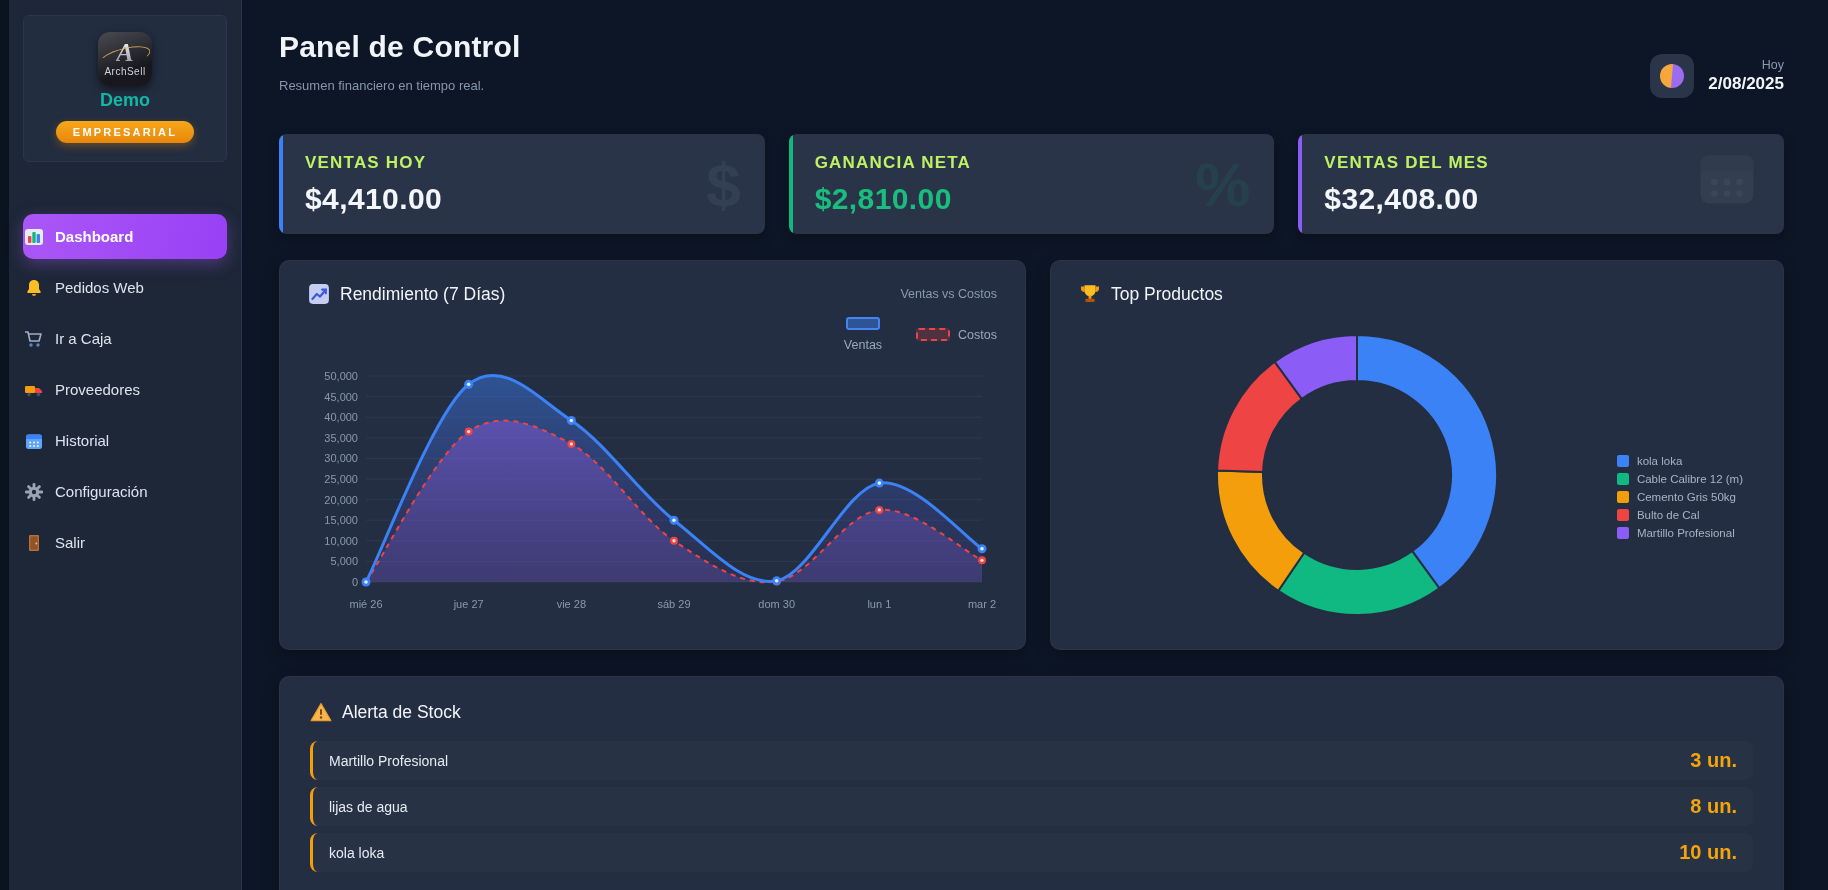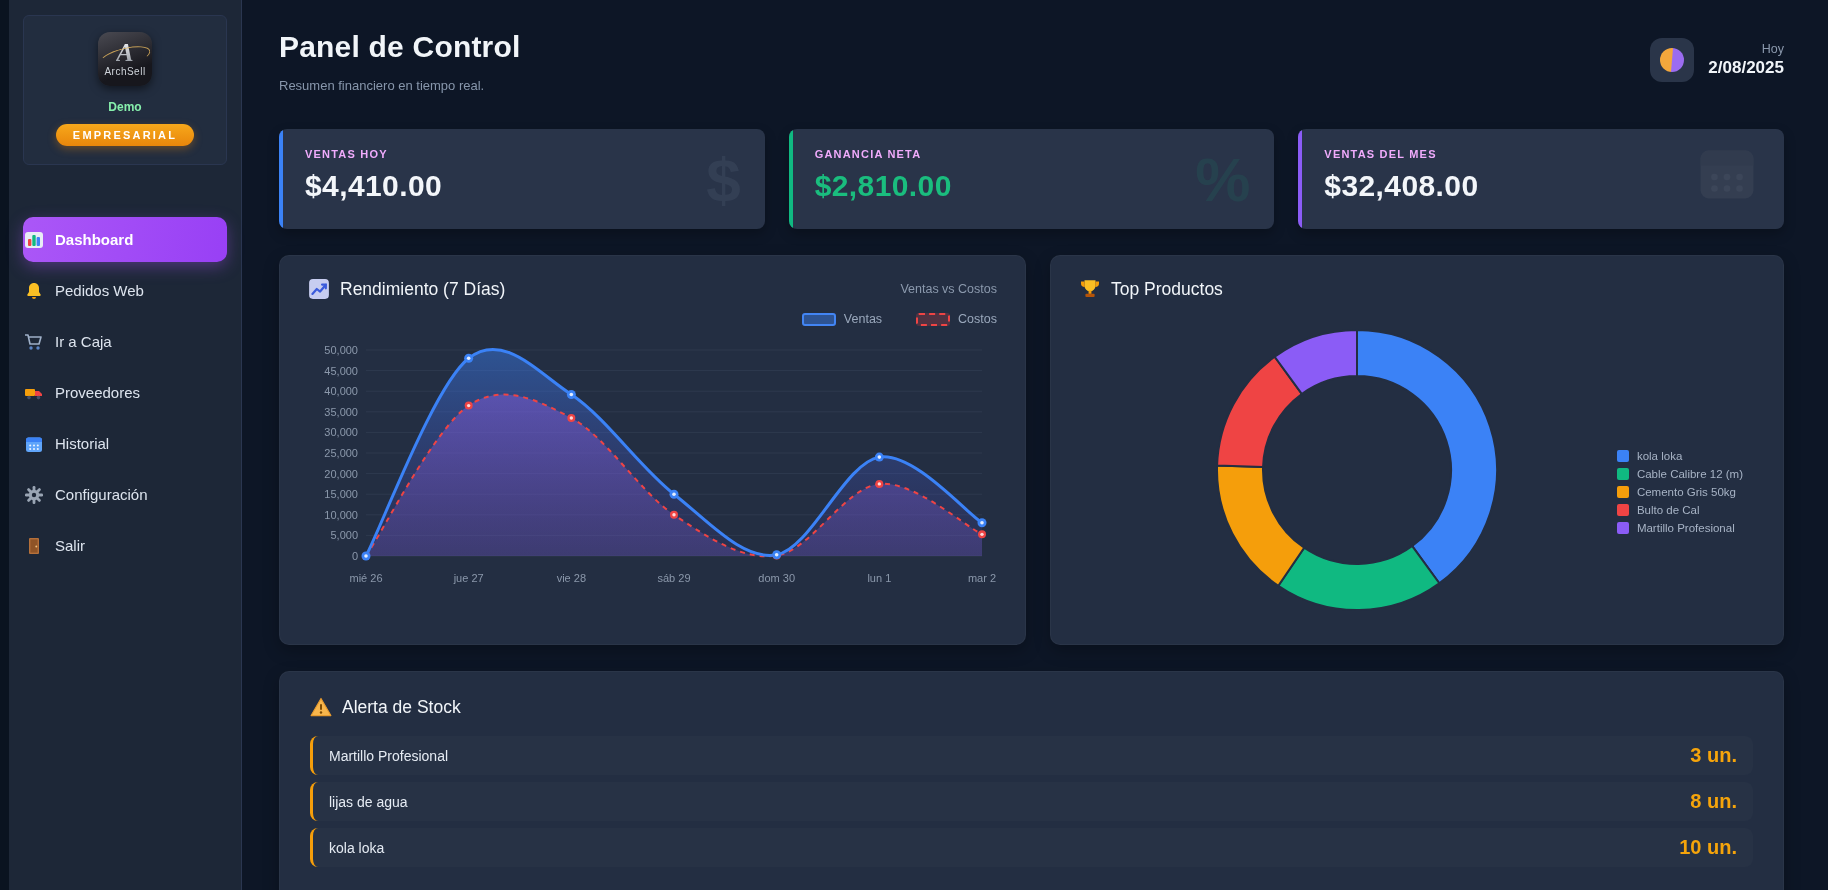--- a/index.html
+++ b/index.html
@@ -14,52 +14,52 @@
     padding:16px 10px 18px; text-align:center; }
   .logo-icon { width:54px; height:54px; margin:0 auto; border-radius:12px; position:relative;
     background:linear-gradient(160deg,#4a4a52,#17171d 70%); box-shadow:0 3px 8px rgba(0,0,0,.5);
     display:flex; flex-direction:column; align-items:center; justify-content:center; }
   .logo-a { font-family:"Liberation Serif", serif; font-style:italic; font-weight:700; font-size:26px;
     line-height:24px; background:linear-gradient(180deg,#f4f5f7,#8d939c); -webkit-background-clip:text;
     background-clip:text; color:transparent; }
   .logo-swoosh { position:absolute; width:52px; height:18px; border:1.5px solid rgba(222,178,92,.85);
     border-radius:50%; top:16px; left:1px; transform:rotate(-14deg); border-left-color:transparent; border-bottom-color:transparent; }
   .logo-wordmark { font-size:10px; color:#cfd4da; letter-spacing:.5px; margin-top:1px; }
-  .logo-user { margin-top:14px; font-size:12px; font-weight:700; color:#86efac; }
+  .logo-user { margin-top:4px; font-size:18px; font-weight:700; color:#14b8a6; }
   .logo-badge { display:inline-block; margin-top:10px; padding:5px 17px; border-radius:999px;
     background:linear-gradient(180deg,#f7a81b,#e8860b); color:#fff; font-size:11px; font-weight:700;
     letter-spacing:2.2px; box-shadow:0 3px 8px rgba(232,134,11,.35); }
   .nav { margin-top:52px; }
   .nav-item { display:flex; align-items:center; gap:11px; height:45px; margin:0 14px 6px; padding:0 1px;
     border-radius:10px; font-size:15px; color:#dde4ee; cursor:pointer; }
   .nav-item.active { background:linear-gradient(100deg,#ab57f7,#9840f5); color:#fff; font-weight:700;
     box-shadow:0 5px 16px rgba(168,85,247,.35); }
   .nav-icon { width:20px; height:20px; flex:0 0 auto; display:inline-flex; }
   .nav-icon svg { width:100%; height:100%; }
 
   
   .main { flex:1; padding:30px 44px 8px 37px; }
   .topbar { display:flex; justify-content:space-between; align-items:flex-start; }
   .page-title { font-size:30px; font-weight:700; color:#f1f5f9; letter-spacing:.2px; }
   .page-subtitle { margin-top:14px; font-size:13px; color:#8796ab; }
-  .top-right { display:flex; align-items:center; gap:14px; margin-top:8px; }
+  .top-right { display:flex; align-items:center; gap:14px; margin-top:24px; }
   .theme-btn { width:44px; height:44px; border-radius:12px; background:#2a3549; border:none;
     display:flex; align-items:center; justify-content:center; cursor:pointer; }
   .theme-orb { width:24px; height:24px; border-radius:50%;
     background:linear-gradient(95deg,#f3a73c 0 48%,#9b6cf0 52% 100%); }
   .date-block { text-align:right; }
   .date-label { font-size:12.5px; color:#8b99ad; }
   .date-value { font-size:17px; font-weight:700; color:#f1f5f9; margin-top:2px; }
 
   
   .stats-row { display:flex; gap:24px; margin-top:36px; }
   .stat-card { flex:1; position:relative; overflow:hidden; height:100px; background:#293449; border-radius:8px;
     padding:19px 26px; box-shadow:0 5px 12px rgba(0,0,0,.25); }
   .stat-accent { position:absolute; left:0; top:0; bottom:0; width:4px; border-radius:4px 0 0 4px; }
-  .stat-label { font-size:11px; font-weight:700; letter-spacing:1.2px; color:#f0abfc; }
+  .stat-label { font-size:17px; font-weight:700; letter-spacing:1.2px; color:#bef264; }
   .stat-value { font-size:30px; font-weight:800; letter-spacing:.4px; margin-top:9px; color:#f3f6fa; }
   .stat-watermark { position:absolute; right:24px; top:50%; transform:translateY(-50%);
     font-size:62px; font-weight:800; pointer-events:none; }
   .stat-watermark svg { width:66px; height:66px; opacity:.09; }
 
   
   .charts-row { display:flex; gap:24px; margin-top:26px; }
   .panel { background:#232e42; border:1px solid rgba(255,255,255,.035); border-radius:10px;
     box-shadow:0 6px 16px rgba(0,0,0,.25); }
   .chart-card { flex:1; height:390px; padding:22px 28px; position:relative; }
@@ -253,21 +253,21 @@
               <svg viewBox="0 0 20 20">
                 <rect x="1" y="1" width="18" height="18" rx="3.5" fill="#c7cdf0"></rect>
                 <path d="M4 14.5l4-4.5 3 2.3 5-6" stroke="#3b5bdb" stroke-width="2" fill="none" stroke-linecap="round" stroke-linejoin="round"></path>
                 <path d="M12.8 6h3.4v3.4" stroke="#3b5bdb" stroke-width="2" fill="none" stroke-linecap="round"></path>
               </svg>
             </span>
           <span class="panel-title">Rendimiento (7 Días)</span>
           <span class="panel-sub">Ventas vs Costos</span>
         </div>
         <div class="line-legend" id="line-legend">
-            <div style="display: flex; align-items: center; gap: 8px;">
+            <div style="display: flex; align-items: center; gap: 8px; flex-direction: column;">
               <span class="legend-swatch-ventas"></span>
               <span class="legend-text">Ventas</span>
             </div>
             <span class="gap"></span>
             <div style="display: flex; align-items: center; gap: 8px;">
               <span class="legend-swatch-costos"></span>
               <span class="legend-text">Costos</span>
             </div>
           </div>
         <svg id="line-plot" width="689" height="272">

